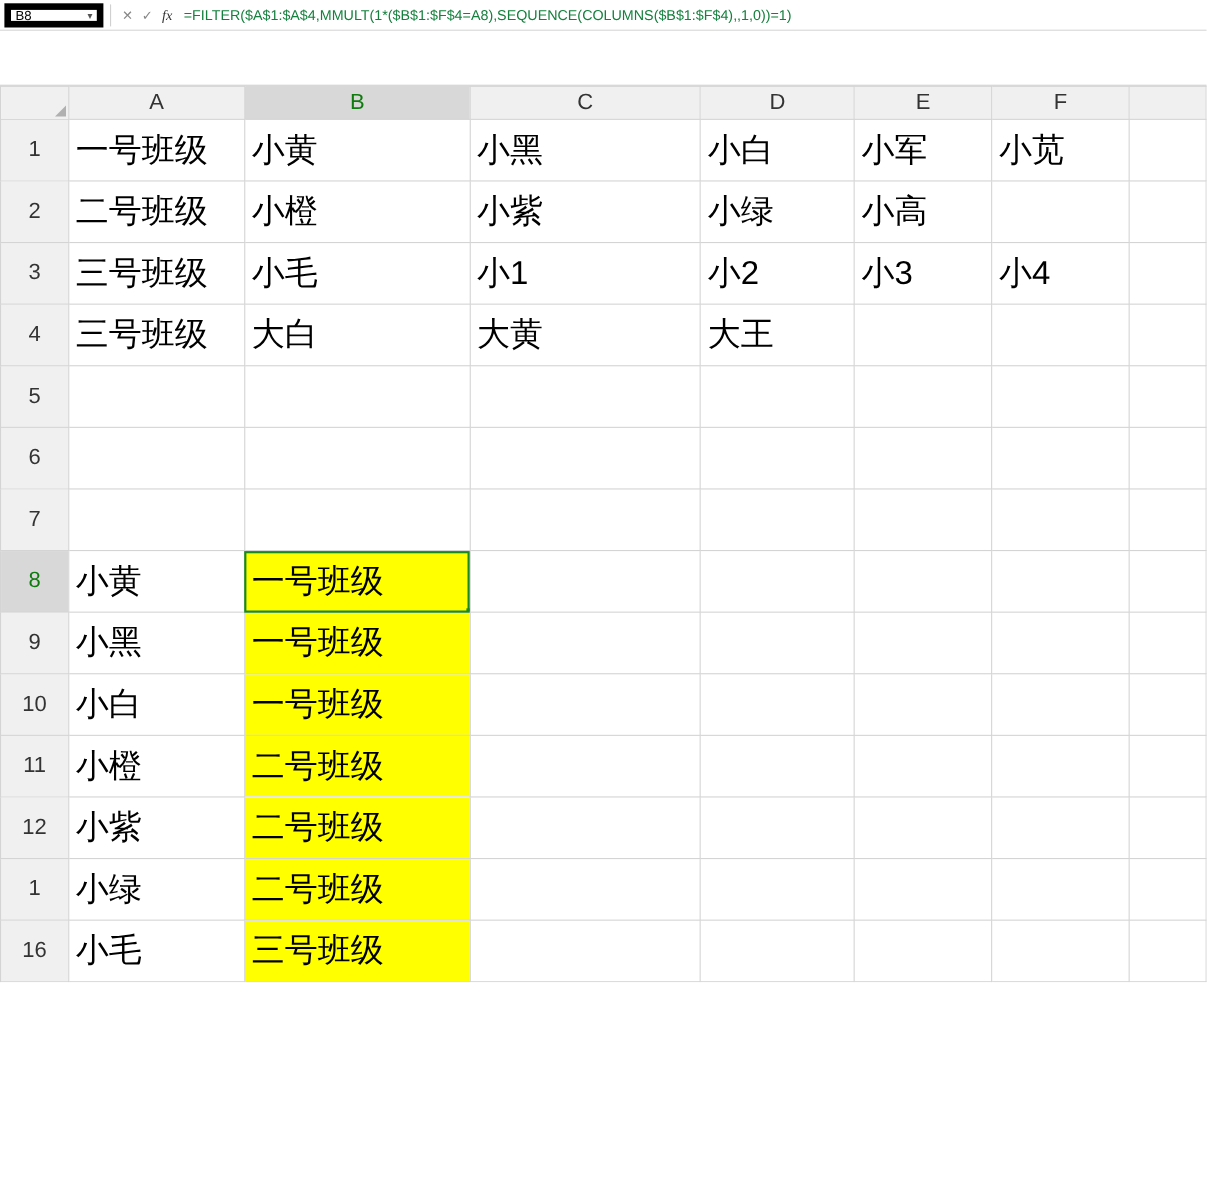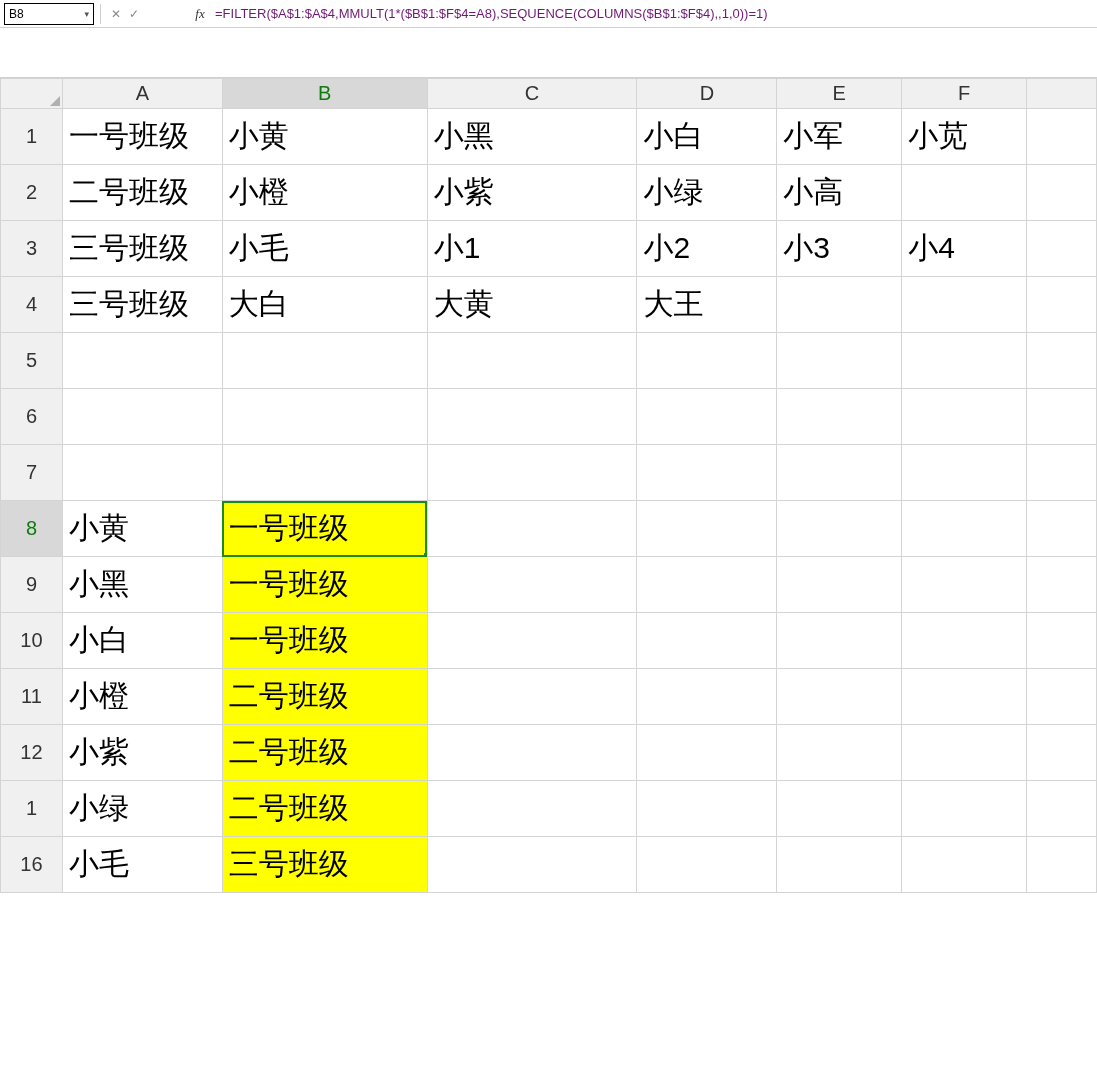--- a/index.html
+++ b/index.html
@@ -14,21 +14,21 @@
       display: flex;
       align-items: center;
       border-bottom: 1px solid #d0d0d0;
       height: 28px;
       background: #ffffff;
       padding: 0 4px;
     }
     .name-box {
       width: 90px;
       height: 22px;
-      border: 1px solid #000000;
+      border: 6px solid #000000;
       background: #ffffff;
       display: flex;
       align-items: center;
       justify-content: space-between;
       padding: 0 4px;
       font-size: 12px;
     }
     .name-box-dropdown {
       font-size: 9px;
       color: #555;
@@ -47,30 +47,29 @@
       justify-content: center;
       font-size: 12px;
       color: #888;
       cursor: default;
     }
     .fb-btn.fx {
       font-style: italic;
       font-family: "Times New Roman", serif;
       color: #333;
       font-size: 13px;
-      margin-left: 48px;
     }
     .formula-input {
       flex: 1;
       height: 22px;
       border: none;
       font-size: 13px;
       padding: 0 6px;
       outline: none;
-      color: #701a75;
+      color: #15803d;
     }
     
     .formula-gap {
       height: 50px;
       border-bottom: 1px solid #d0d0d0;
       background: #fff;
     }
     
     
     .sheet {

